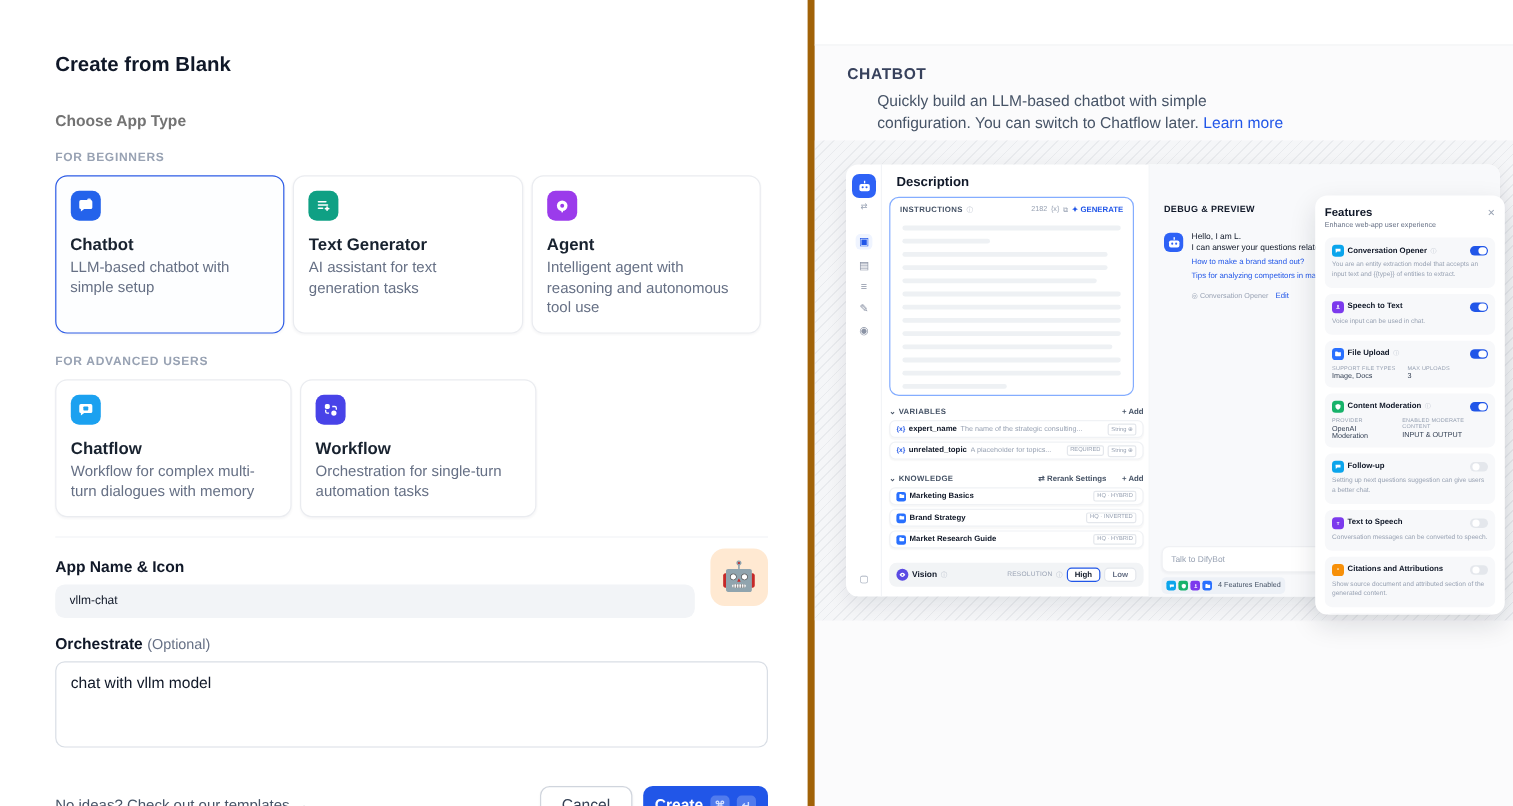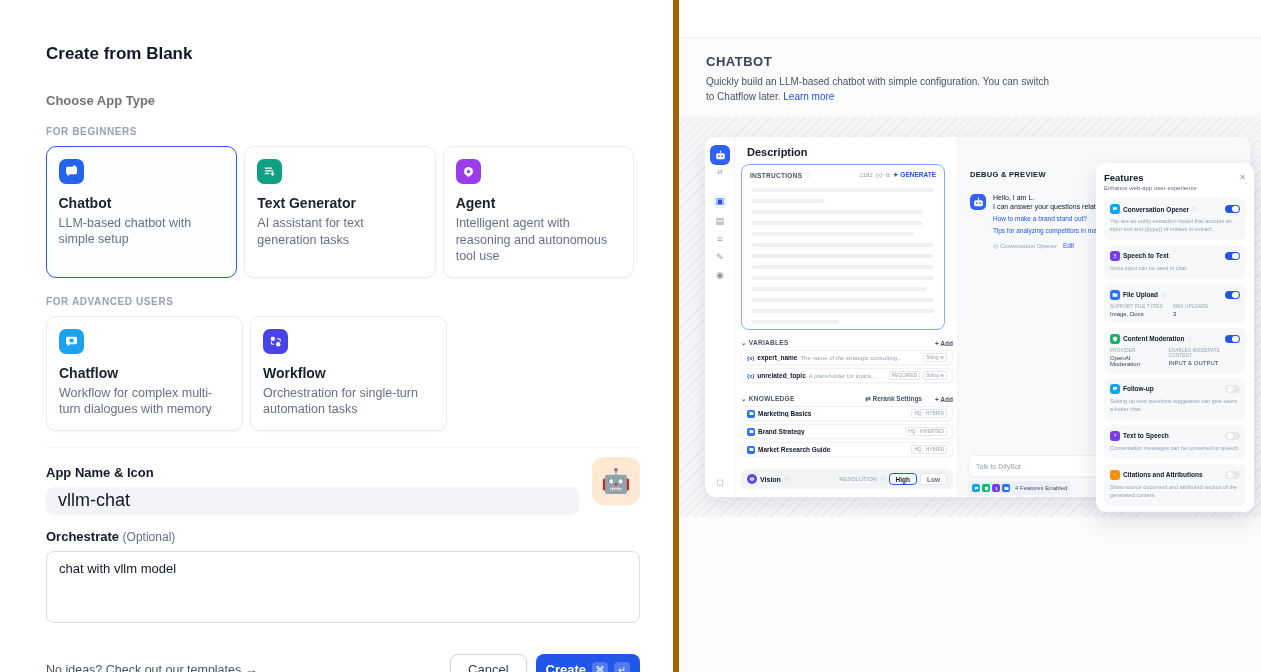--- a/index.html
+++ b/index.html
@@ -16,39 +16,39 @@
   .cards-row.advanced .type-card { width:197px; }
   .type-card.selected { border:1.5px solid #2E5CE6; padding:11.5px; background:#FDFEFF; }
   .card-icon { width:25px; height:25px; border-radius:7px; display:flex; align-items:center; justify-content:center; }
   .card-icon svg { width:15px; height:15px; }
   .card-title { margin-top:11px; font-size:14px; font-weight:600; color:#18222F; }
   .card-desc { margin-top:4px; font-size:12.5px; color:#667085; line-height:1.32; }
 
   .name-section { margin-top:16px; border-top:1px solid #F2F4F7; padding-top:17px; position:relative; width:594px; }
   .field-label { font-size:13px; font-weight:600; color:#101828; }
   .field-label .optional { font-size:12px; font-weight:400; color:#667085; }
-  .name-input { margin-top:7px; width:533px; height:28px; background:#F2F4F7; border:none; border-radius:8px; padding:0 12px; font-size:18px; color:#101828; font-family:"Liberation Sans", sans-serif; outline:none; }
+  .name-input { margin-top:7px; width:533px; height:28px; background:#F2F4F7; border:none; border-radius:8px; padding:0 12px; font-size:10px; color:#101828; font-family:"Liberation Sans", sans-serif; outline:none; }
   .icon-pick { position:absolute; right:0; top:9px; width:48px; height:48px; border-radius:12px; background:#FFE9D2; display:flex; align-items:center; justify-content:center; font-size:24px; cursor:pointer; }
   .desc-section { margin-top:14px; }
   .desc-textarea { margin-top:7px; width:594px; height:72px; background:#fff; border:1px solid #D9DEE5; border-radius:8px; padding:8px 12px; font-size:13px; color:#101828; font-family:"Liberation Sans", sans-serif; resize:none; outline:none; line-height:1.4; }
 
   .modal-footer { margin-top:27px; width:594px; display:flex; align-items:center; }
   .templates-link { font-size:12.5px; color:#475467; cursor:pointer; }
   .templates-link .arrow { margin-left:4px; }
   .footer-btns { margin-left:auto; display:flex; gap:9px; }
   .btn-cancel { height:32px; padding:0 17px; background:#fff; border:1px solid #D0D5DD; border-radius:8px; font-size:13px; font-weight:500; color:#344054; font-family:"Liberation Sans", sans-serif; cursor:pointer; box-shadow:0 1px 2px rgba(16,24,40,.05); }
   .btn-create { height:32px; padding:0 10px; background:#2156E8; border:none; border-radius:8px; font-size:13px; font-weight:600; color:#fff; font-family:"Liberation Sans", sans-serif; display:flex; align-items:center; gap:6px; cursor:pointer; }
   .kbd { width:16px; height:16px; border-radius:4px; background:rgba(255,255,255,.22); color:#D6E1FF; font-size:9px; display:flex; align-items:center; justify-content:center; }
 
   
   .right { position:absolute; left:679px; top:0; width:582px; height:672px; background:#FBFBFC; }
   .right-top { height:38px; background:#fff; border-bottom:1px solid #F1F2F4; }
   .right-head { padding:16px 24px 0 27px; }
   .right-heading { font-size:13px; font-weight:700; color:#37415C; letter-spacing:.5px; }
-  .right-desc { margin-top:6px; width:345px; font-size:10px; color:#475467; line-height:1.45; }
+  .right-desc { margin-top:6px; width:345px; font-size:13px; color:#475467; line-height:1.45;margin-left:25px; }
   .learn-more { color:#2156E8; font-weight:500; cursor:pointer; }
   .hatch { position:absolute; left:0; top:117px; width:582px; height:400px; background:#F5F6F8; background-image:repeating-linear-gradient(135deg, rgba(71,84,103,0) 0 5px, rgba(71,84,103,.07) 5px 6px); }
 
   
   .pcard { position:absolute; left:26px; top:137px; width:545px; height:360px; background:#fff; border-radius:10px; box-shadow:0 6px 18px rgba(16,24,40,.09); }
   .p-sidebar { position:absolute; left:0; top:0; width:30px; height:360px; border-right:1px solid #F2F4F7; }
   .bot-badge { width:20px; height:20px; border-radius:6px; background:#2E62F6; display:flex; align-items:center; justify-content:center; }
   .bot-badge svg { width:13px; height:13px; }
   .p-sidebar .bot-badge { position:absolute; left:5px; top:8px; }
   .p-exchange { position:absolute; left:0; width:30px; top:31px; text-align:center; font-size:7px; color:#98A2B3; }

